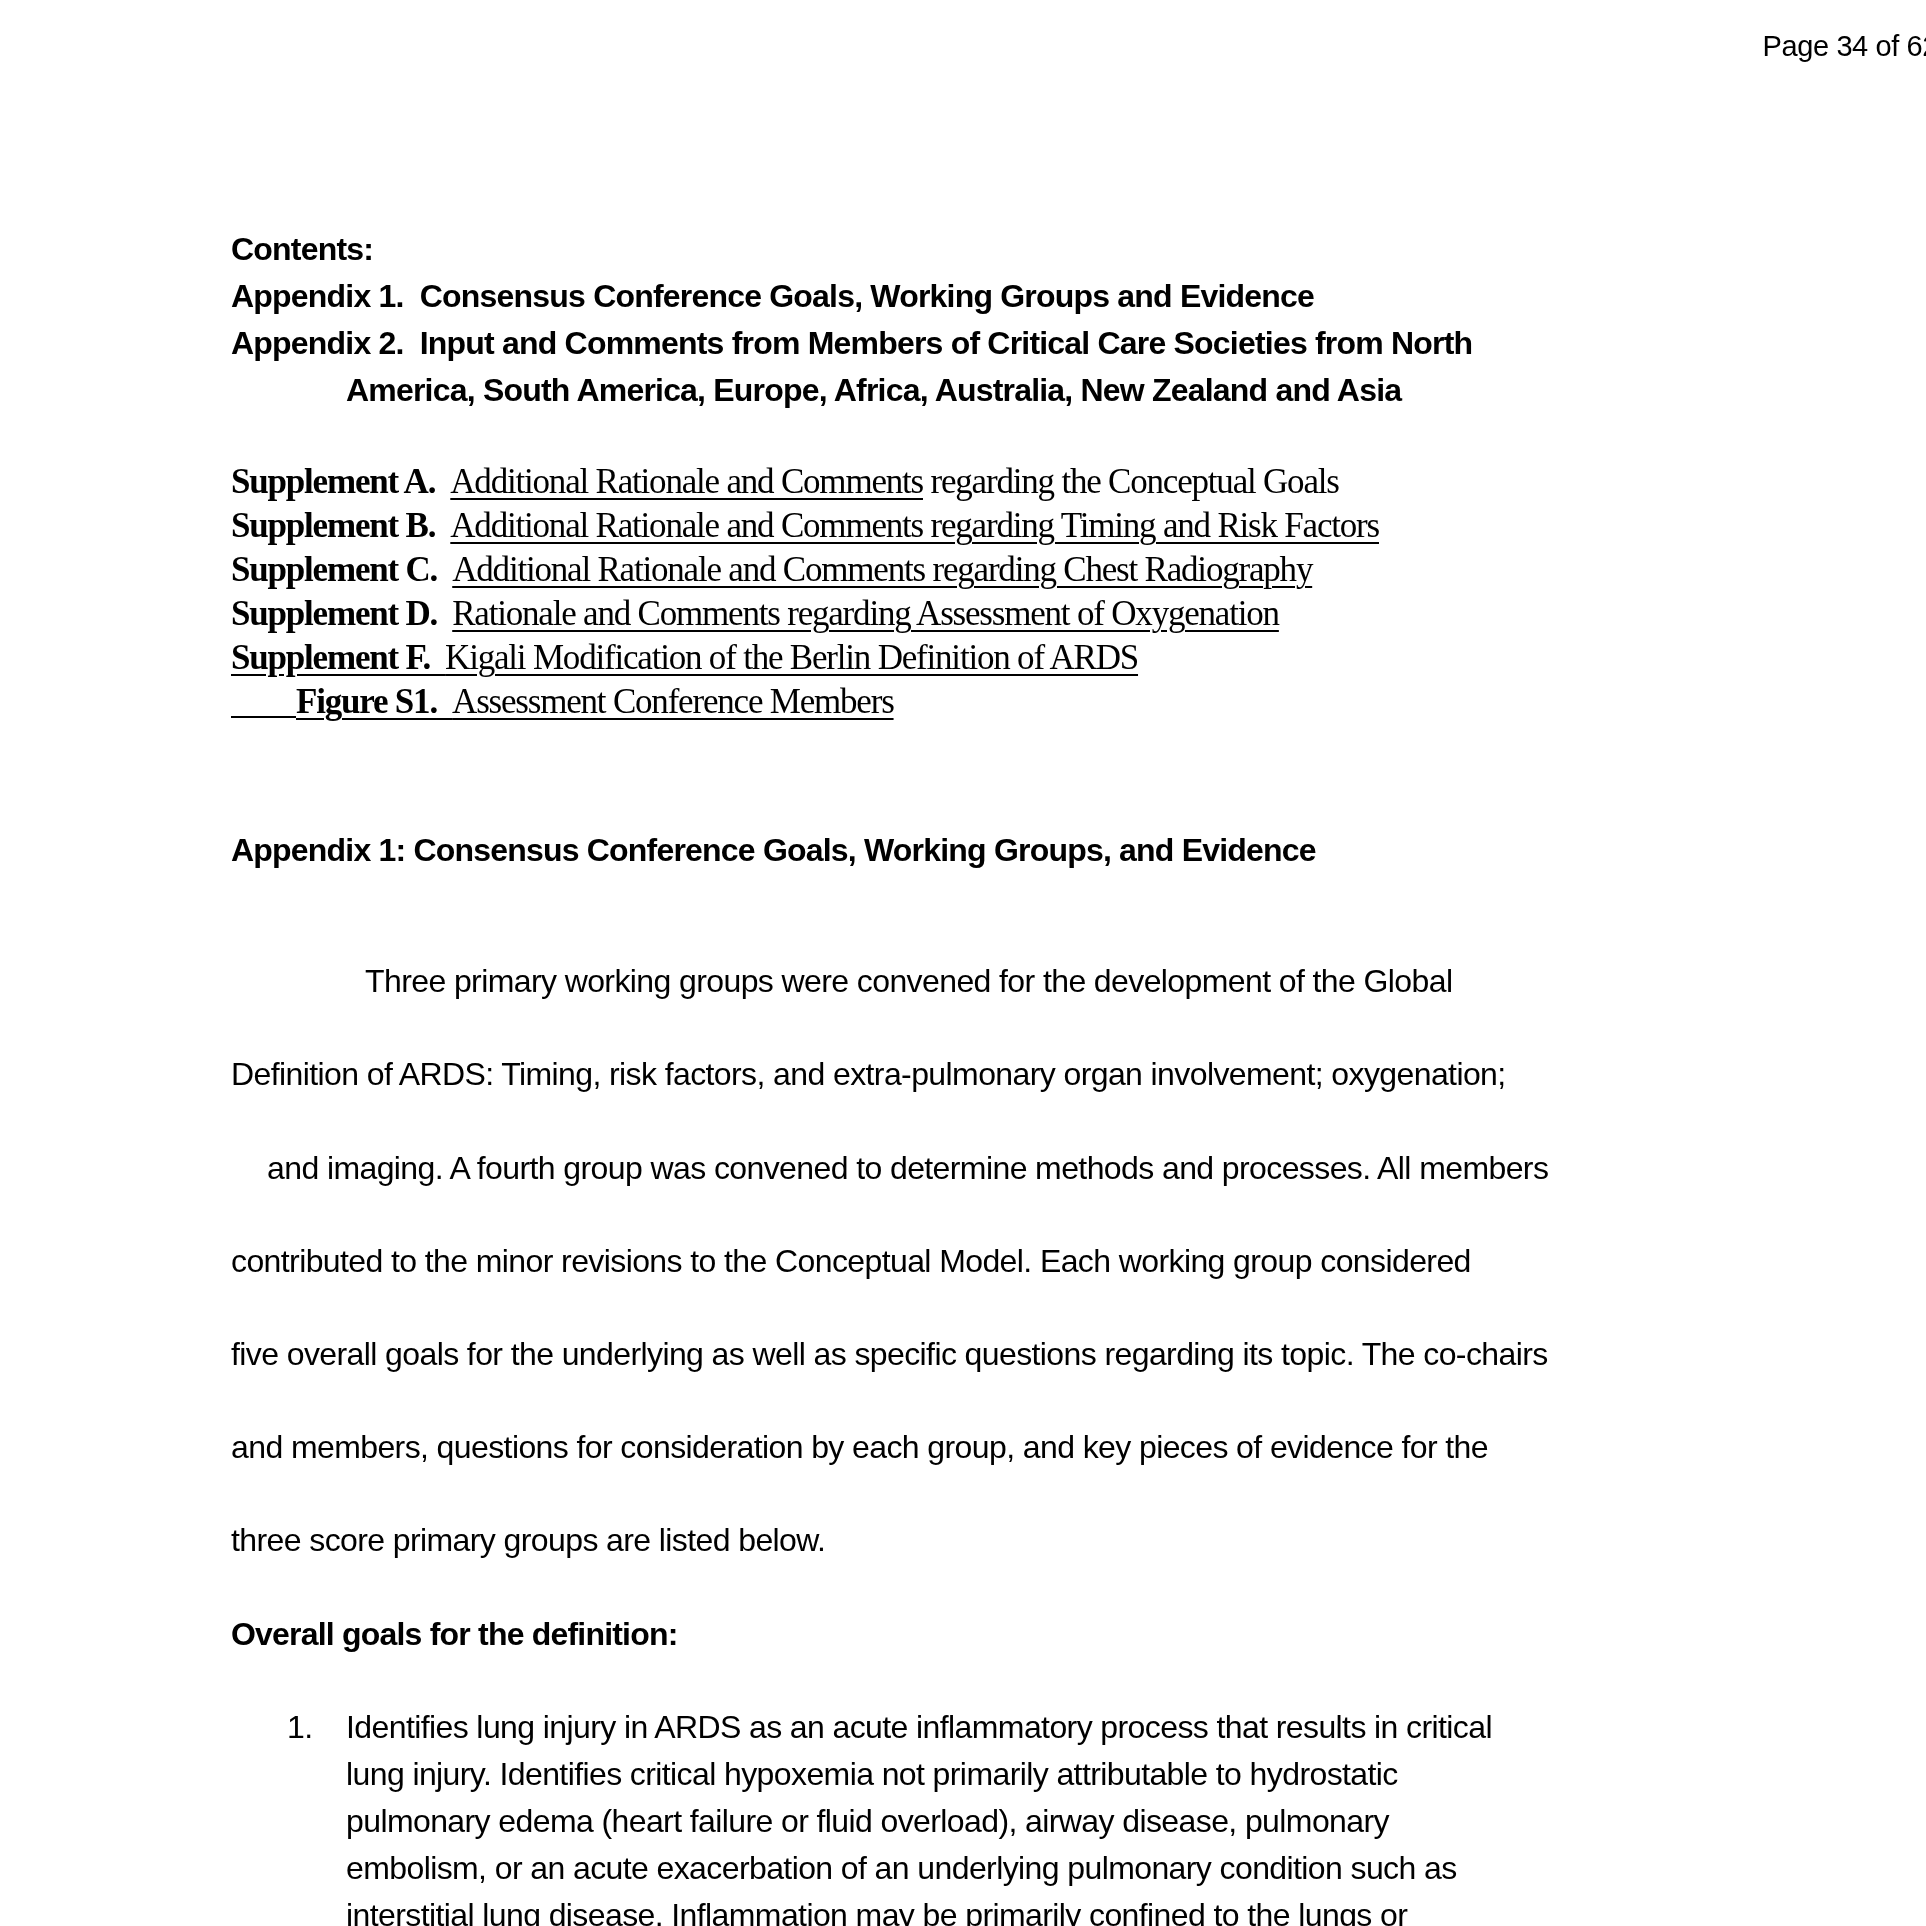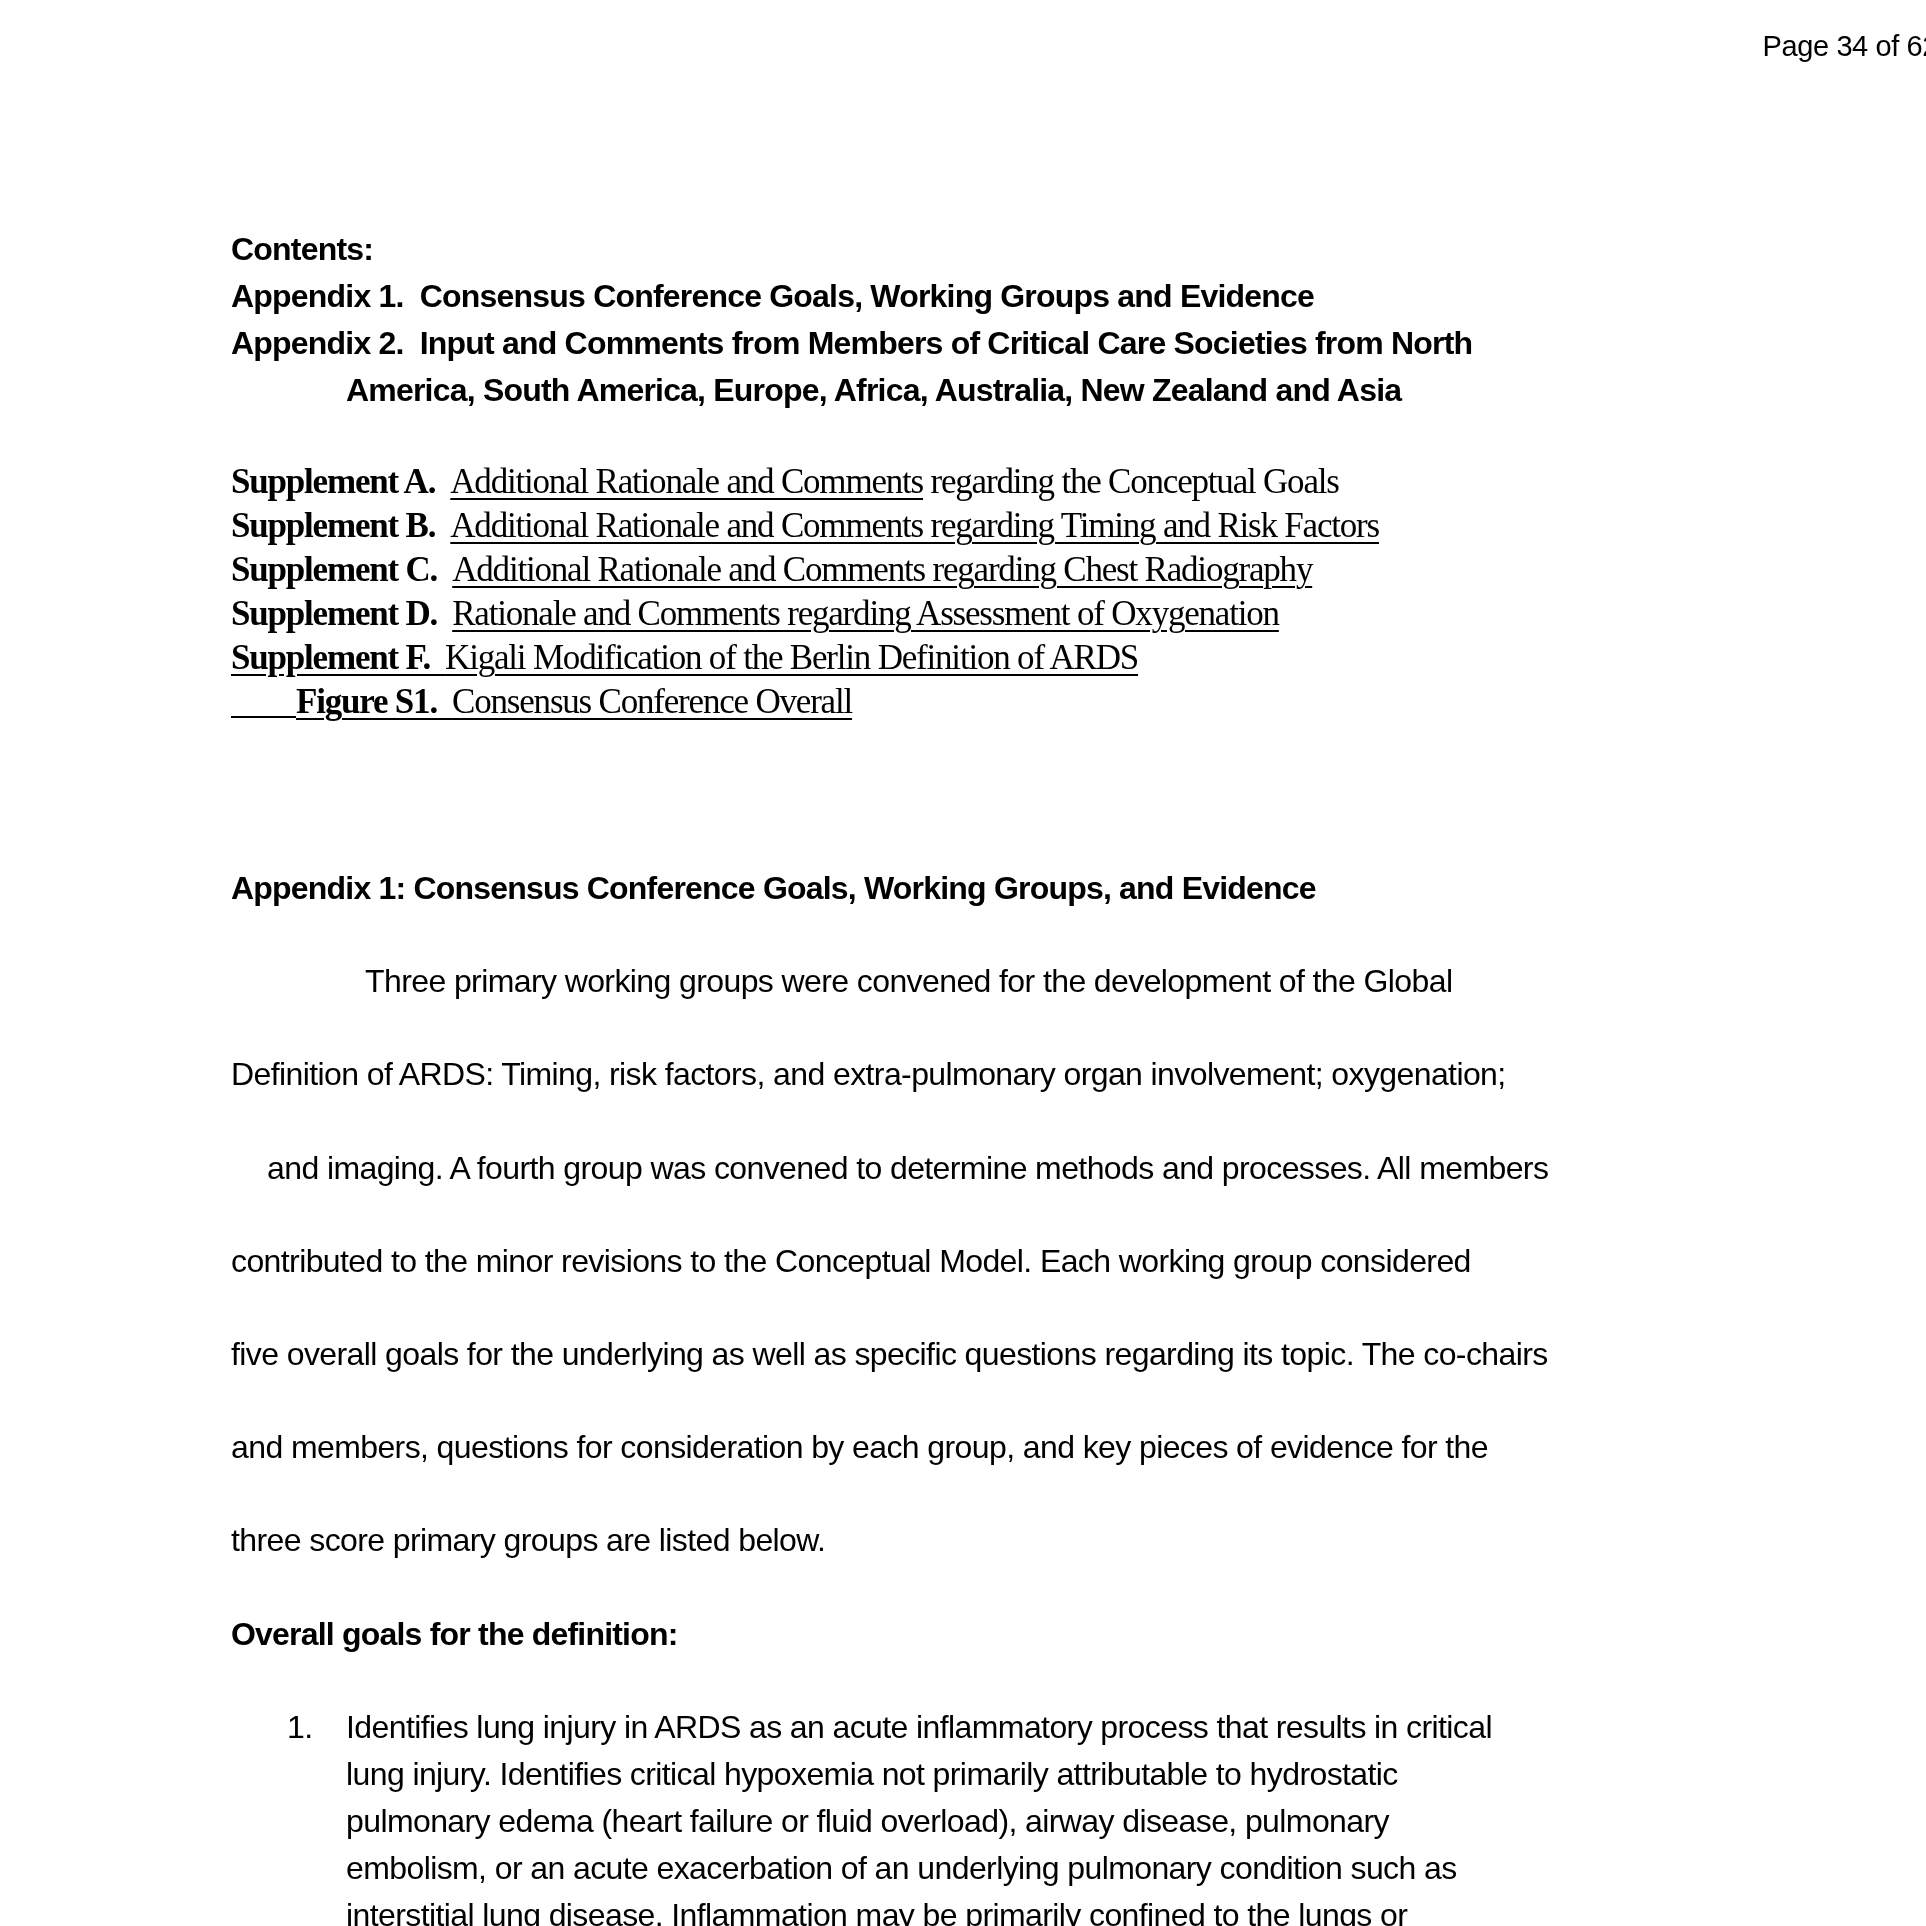--- a/index.html
+++ b/index.html
@@ -61,26 +61,26 @@
 
   <div class="abs serif sup-line" style="top:594px;">
     <b>Supplement D.</b>&nbsp;&nbsp;<span class="u">Rationale and Comments regarding Assessment of Oxygenation</span>
   </div>
 
   <div class="abs serif sup-line u" style="top:638px;">
     <b>Supplement F.</b>&nbsp;&nbsp;<span>Kigali Modification of the Berlin Definition of ARDS</span>
   </div>
 
   <div class="abs serif fig-line" style="top:682px;">
-    <span class="fig-pad"></span><b class="u">Figure S1.</b><span class="u">&nbsp;&nbsp;</span><span class="u">Consensus Conference Overall</span>
+    <span class="fig-pad"></span><b class="u">Figure S1.</b><span class="u">&nbsp;&nbsp;</span><span class="u">Assessment Conference Members</span>
   </div>
 </section>
 
 <section>
-  <div class="abs sans heading" style="top:870px;text-align:center;">Appendix 1: Consensus Conference Goals, Working Groups, and Evidence</div>
+  <div class="abs sans heading" style="top:832px;text-align:center;">Appendix 1: Consensus Conference Goals, Working Groups, and Evidence</div>
 
   <div>
     <div class="abs sans body-line body-first" style="top:963px;">Three primary working groups were convened for the development of the Global</div>
     <div class="abs sans body-line" style="top:1056px;">Definition of ARDS: Timing, risk factors, and extra-pulmonary organ involvement; oxygenation;</div>
     <div class="abs sans body-line" style="top:1150px;margin-left:36px;">and imaging. A fourth group was convened to determine methods and processes. All members</div>
     <div class="abs sans body-line" style="top:1243px;">contributed to the minor revisions to the Conceptual Model. Each working group considered</div>
     <div class="abs sans body-line" style="top:1336px;">five overall goals for the underlying as well as specific questions regarding its topic. The co-chairs</div>
     <div class="abs sans body-line" style="top:1429px;">and members, questions for consideration by each group, and key pieces of evidence for the</div>
     <div class="abs sans body-line" style="top:1522px;">three score primary groups are listed below.</div>
   </div>

